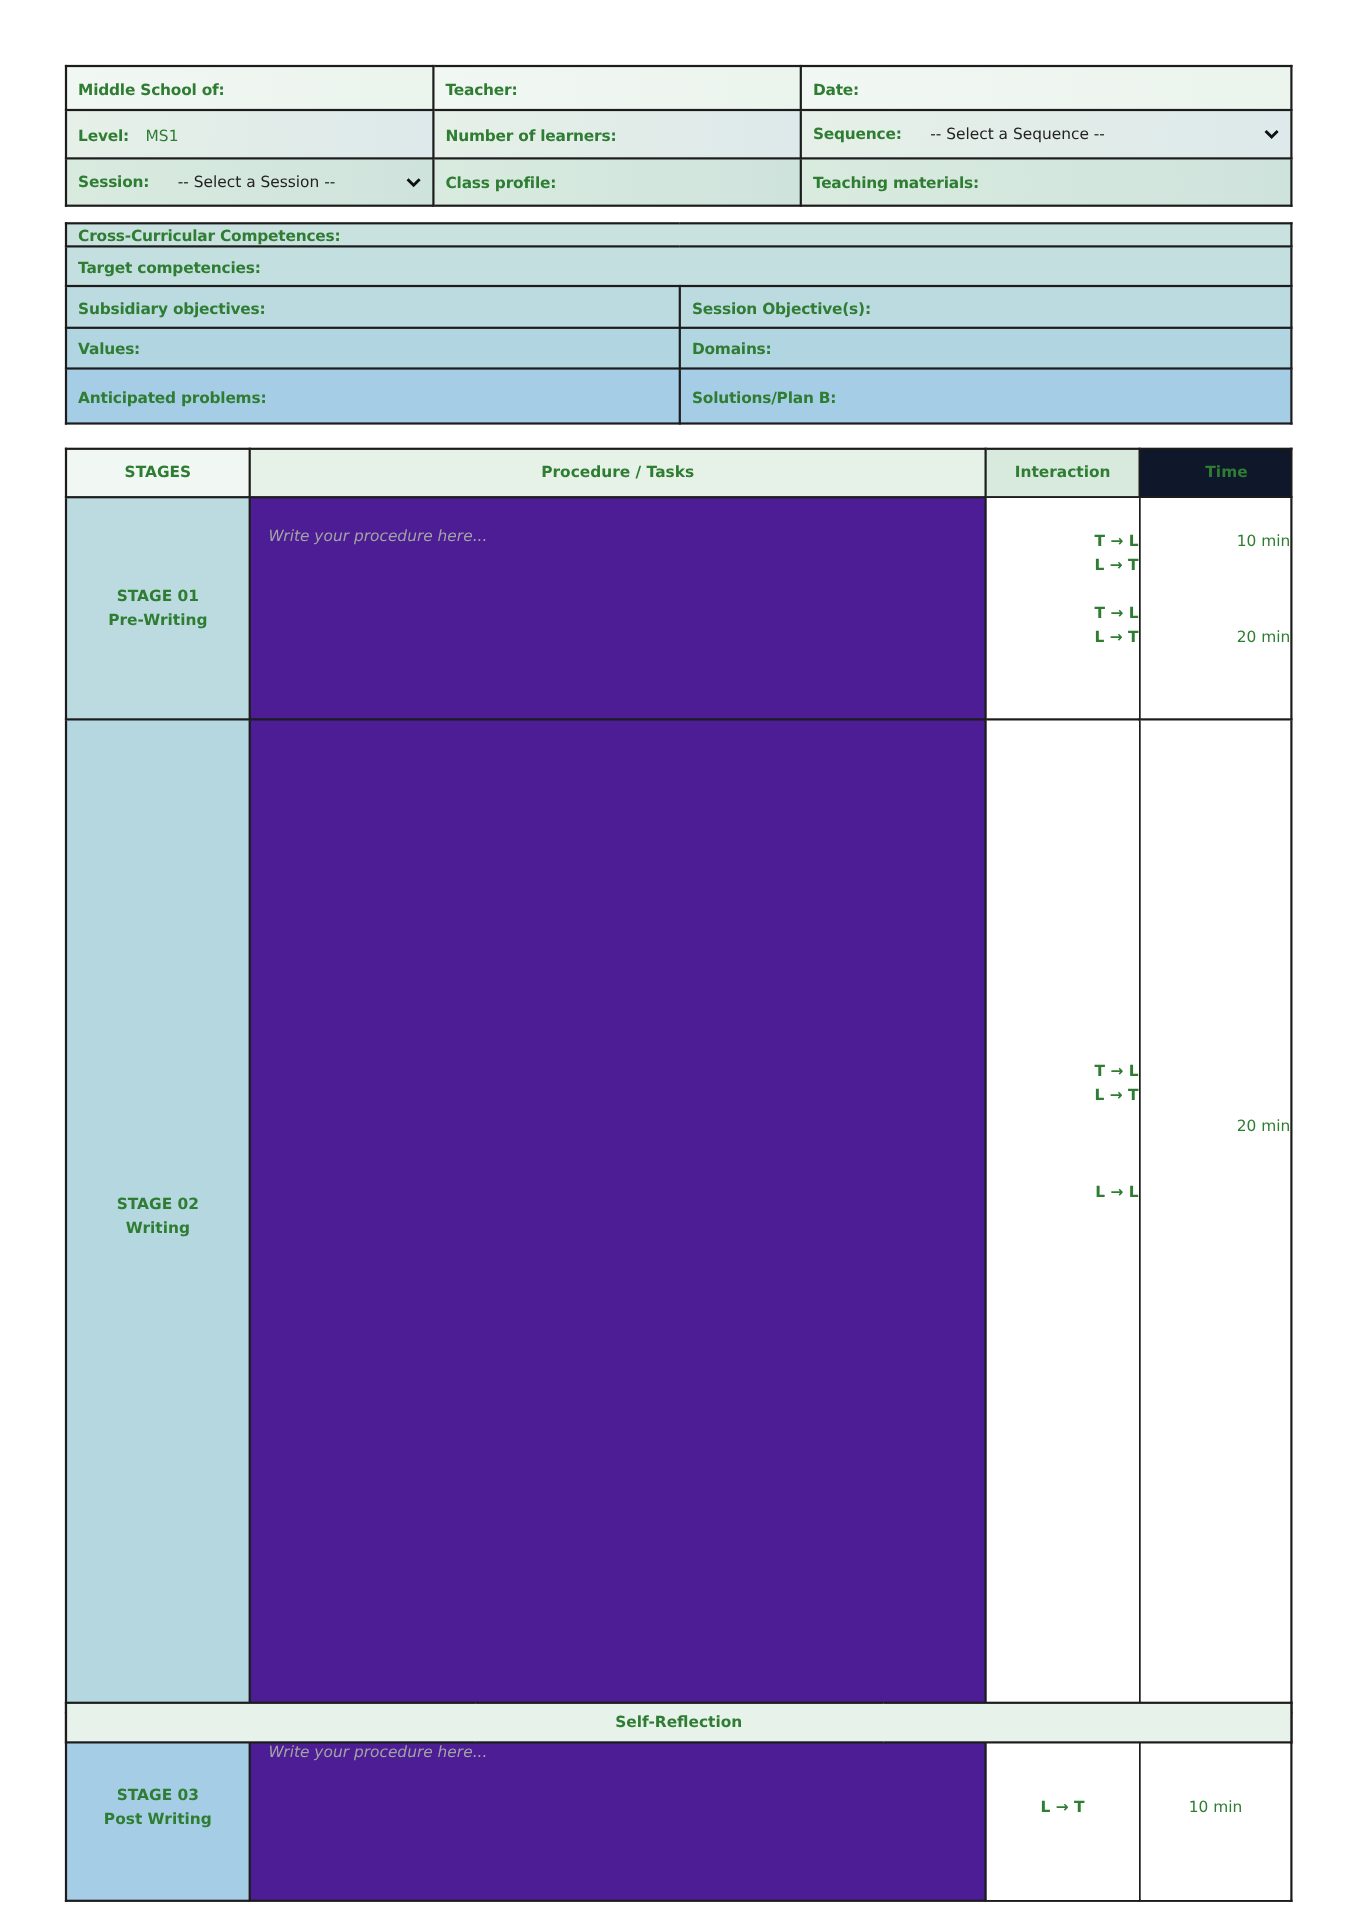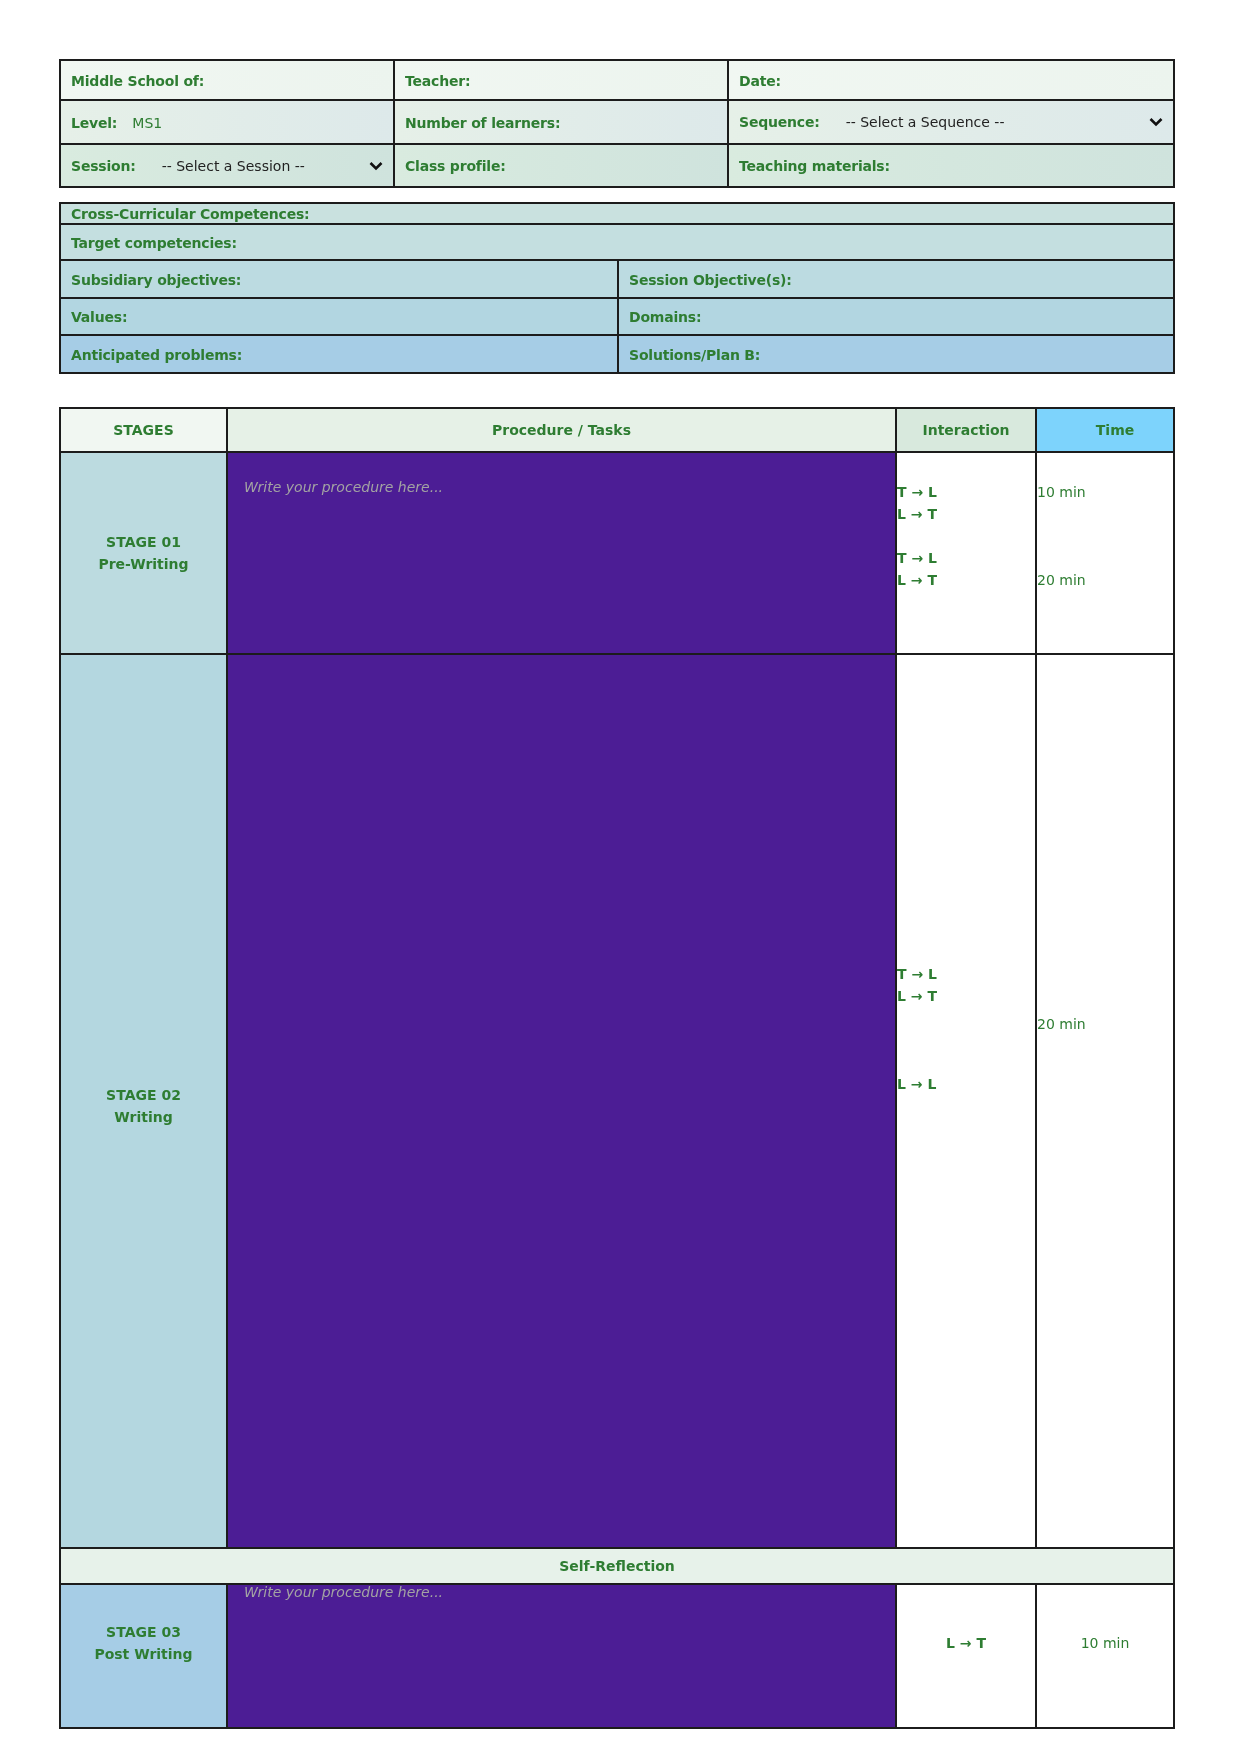--- a/index.html
+++ b/index.html
@@ -22,40 +22,40 @@
   .selwrap .sel { flex: 1; }
   .chev { width: 14px; height: 14px; display: inline-flex; align-items: center; justify-content: center; }
 
   
   #info { top: 202px; }
   #info td { padding: 0 10px; }
   #info tr.i1 td { height: 19px; background: #c9e1df; }
   #info tr.i2 td { height: 36px; background: #c4dfe0; }
   #info tr.i3 td { height: 38px; background: #bcdbe1; }
   #info tr.i4 td { height: 37px; background: #b2d6e1; }
-  #info tr.i5 td { height: 38px; background: #a6cde6; }
+  #info tr.i5 td { height: 50px; background: #a6cde6; }
 
   
   #stages { top: 407px; }
   #stages th { height: 44px; font-weight: bold; font-size: 14px; color: #2e7d32; text-align: center; }
   #stages th.c1 { background: #f1f7f2; }
   #stages th.c2 { background: #e6f1e7; }
   #stages th.c3 { background: #d8e9dd; }
-  #stages th.c4 { background: #7dd3fc; padding-left: 20px; }
+  #stages th.c4 { background: #0f172a; padding-left: 20px; }
   .stage-cell { text-align: center; font-weight: bold; font-size: 14px; line-height: 22px; color: #2e7d32; }
   .s1 { background: #bcdbe0; height: 202px; }
   .s2 { background: #b4d7e0; height: 903px; }
   .s3 { background: #a6cde6; height: 171px; }
   .proc { vertical-align: top !important; padding: 24px 16px; background: #4c1d95; }
   .placeholder { font-style: italic; color: #a3a3a3; font-size: 14px; }
   .inter { text-align: center; background: #fff; position: relative; }
   .time { text-align: center; background: #fff; position: relative; }
   .ix { font-weight: bold; font-size: 14px; color: #2e7d32; line-height: 22px; }
   .tm { font-size: 14px; color: #2e7d32; }
-  .abs { position: absolute; left: 0; right: 0; text-align: left; }
+  .abs { position: absolute; left: 0; right: 0; text-align: right; }
 
   
   #refl { top: 1547px; }
   #refl th { height: 36px; background: #e7f2ea; font-weight: bold; font-size: 14px; color: #2e7d32; text-align: center; }
   #refl td { height: 43px; text-align: center; background: #fff; }
 </style>
 </head>
 <body>
 
 <table id="hdr">

